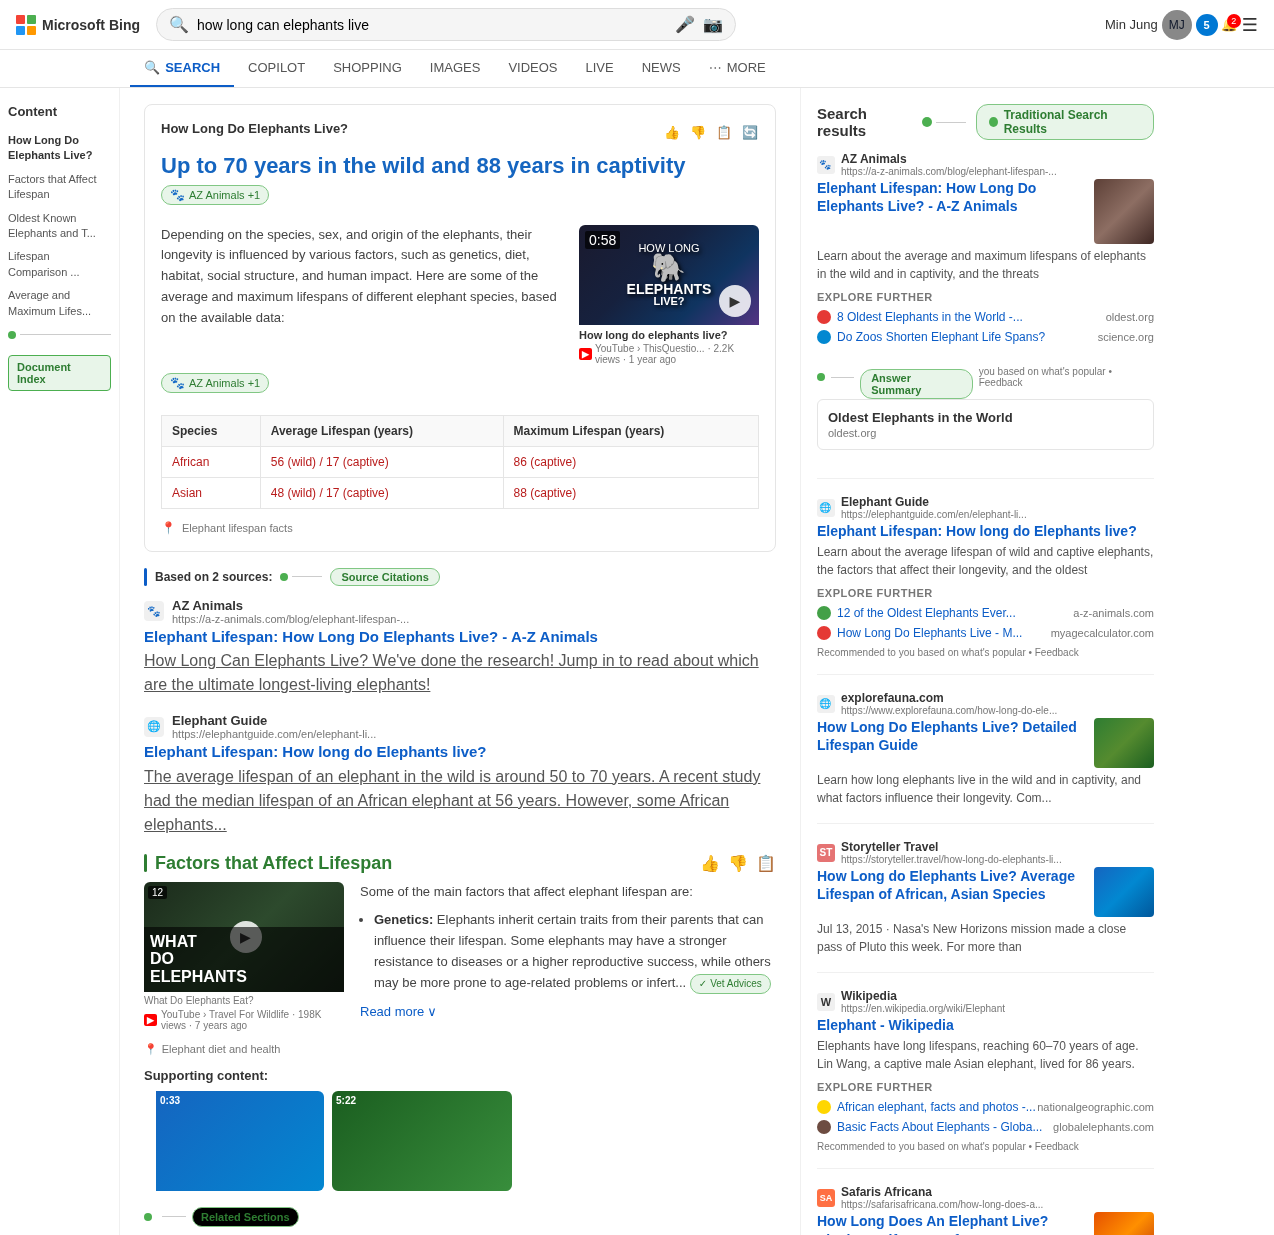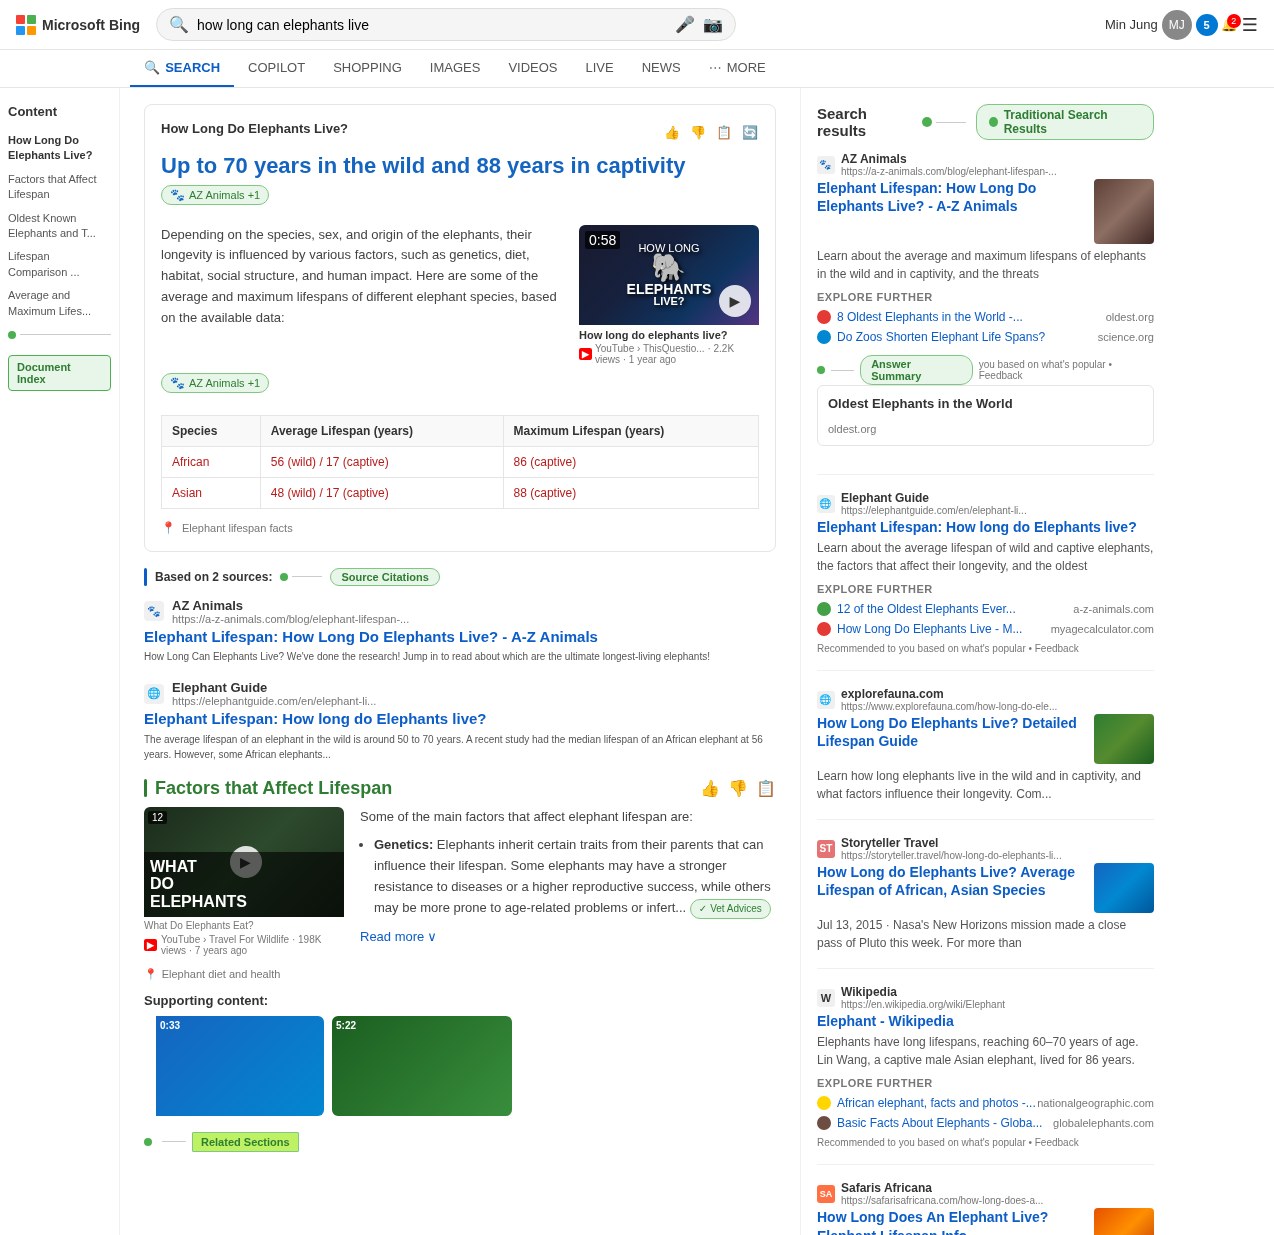--- a/index.html
+++ b/index.html
@@ -16,21 +16,21 @@
     #search-bar {
       display: flex; align-items: center; flex: 1; max-width: 580px;
       border: 1px solid #ddd; border-radius: 20px; padding: 6px 12px; gap: 8px;
       background: #f5f5f5;
     }
     #search-bar input { border: none; background: transparent; flex: 1; font-size: 14px; outline: none; }
     .search-icon-inline { color: #555; font-size: 16px; }
     .mic-icon, .camera-icon { color: #555; cursor: pointer; font-size: 16px; }
     #header-right { display: flex; align-items: center; gap: 4px; margin-left: auto; }
     .user-name { font-size: 13px; }
-    .avatar { width: 30px; height: 30px; border-radius: 50%; background: #888; overflow: hidden; display: flex; align-items: center; justify-content: center; color: #ffffff; font-size: 12px; }
+    .avatar { width: 30px; height: 30px; border-radius: 50%; background: #888; overflow: hidden; display: flex; align-items: center; justify-content: center; color: #0f172a; font-size: 12px; }
     .reward-badge { background: #0078d4; color: #fff; border-radius: 50%; width: 22px; height: 22px; display: flex; align-items: center; justify-content: center; font-size: 11px; font-weight: 700; }
     .notif-badge { position: relative; }
     .notif-dot { position: absolute; top: -3px; right: -3px; background: red; color: #fff; border-radius: 50%; width: 14px; height: 14px; font-size: 9px; display: flex; align-items: center; justify-content: center; }
     .hamburger { font-size: 18px; cursor: pointer; }
 
     
     #nav-tabs {
       display: flex; align-items: center; padding: 0 130px; border-bottom: 1px solid #e5e5e5;
       gap: 0; background: #fff;
     }
@@ -107,21 +107,21 @@
       padding: 2px 10px; font-size: 11px; color: #2e7d32; font-weight: 600;
     }
 
     
     .source-item { margin-bottom: 16px; }
     .source-item-header { display: flex; align-items: center; gap: 8px; margin-bottom: 2px; }
     .site-icon { width: 20px; height: 20px; border-radius: 4px; display: flex; align-items: center; justify-content: center; font-size: 11px; background: #f0f0f0; }
     .site-name { font-size: 13px; color: #333; font-weight: 600; }
     .site-url { font-size: 11px; color: #777; }
     .source-title { font-size: 15px; color: #0c5dc7; font-weight: 600; cursor: pointer; line-height: 1.3; }
-    .source-desc { font-size: 10px; color: #555; line-height: 1.5; margin-top: 3px; }
+    .source-desc { font-size: 16px; color: #555; line-height: 1.5; margin-top: 3px; text-decoration: underline; }
     .section-actions { margin-left: auto; display: flex; gap: 8px; color: #777; font-size: 16px; }
 
     
     .factor-row { display: flex; gap: 16px; align-items: flex-start; margin-bottom: 12px; }
     .factor-video { width: 200px; min-width: 200px; border-radius: 6px; overflow: hidden; }
     .factor-video-img {
       width: 203px; height: 110px;
       background: linear-gradient(135deg, #1b2a1b 0%, #2d4a2d 50%, #1b2a1b 100%);
       display: flex; align-items: center; justify-content: center; position: relative;
     }
@@ -140,21 +140,21 @@
     }
     .read-more { color: #0c5dc7; cursor: pointer; font-size: 13px; display: flex; align-items: center; gap: 3px; }
     .supporting-title { font-size: 13px; font-weight: 700; color: #333; margin: 12px 0 8px; }
     .thumb-row { display: flex; gap: 8px; }
     .mini-thumb { width: 180px; height: 100px; border-radius: 6px; position: relative; overflow: hidden; }
     .mini-thumb-bg1 { background: linear-gradient(135deg, #1565c0 0%, #0288d1 100%); width: 100%; height: 100%; margin-left: 12px; }
     .mini-thumb-bg2 { background: linear-gradient(135deg, #1b5e20 0%, #388e3c 100%); width: 100%; height: 100%; }
 
     
     .related-badge {
-      background: #bef264; border: 1px solid #81c784; border-radius: 1px;
+      background: #000000; border: 1px solid #81c784; border-radius: 10px;
       padding: 3px 8px; font-size: 11px; color: #2e7d32; font-weight: 600;
       display: inline-block;
     }
     .related-dot { width: 8px; height: 8px; background: #4caf50; border-radius: 50%; display: inline-block; margin-right: 4px; }
 
     
     #right-sidebar { width: 370px; min-width: 340px; padding: 16px; border-left: 1px solid #f0f0f0; }
     .sr-header { display: flex; align-items: center; gap: 10px; margin-bottom: 12px; }
     .sr-title { font-size: 15px; font-weight: 700; color: #333; }
     .tsr-badge {
@@ -178,26 +178,26 @@
     .r-img-elephant3 { background: linear-gradient(135deg, #1565c0 0%, #0288d1 50%, #01579b 100%); width: 100%; height: 100%; }
     .r-desc { font-size: 12px; color: #555; line-height: 1.5; margin-top: 3px; }
     .explore-header { font-size: 11px; color: #777; text-transform: uppercase; letter-spacing: 0.5px; margin: 8px 0 4px; font-weight: 600; }
     .explore-item { display: flex; align-items: center; justify-content: space-between; padding: 3px 0; }
     .explore-link { display: flex; align-items: center; gap: 6px; font-size: 12px; color: #0c5dc7; cursor: pointer; flex: 1; }
     .explore-domain { font-size: 11px; color: #777; }
     .explore-icon { width: 14px; height: 14px; border-radius: 50%; flex-shrink: 0; }
     .recommended-text { font-size: 10px; color: #777; margin-top: 4px; }
     .answer-summary-badge {
       background: #e8f5e9; border: 1px solid #81c784; border-radius: 12px;
-      padding: 2px 10px; font-size: 11px; color: #2e7d32; font-weight: 600;
+      padding: 2px 10px; font-size: 11px; color: #2e7d32; font-weight: 600; margin-top: 14px;
     }
 
     
     .oldest-card { background: #fff; border: 1px solid #e5e5e5; border-radius: 6px; padding: 10px; margin: -4px 0 12px; }
-    .oldest-card-title { font-size: 13px; font-weight: 700; color: #333; margin-bottom: 12px; }
+    .oldest-card-title { font-size: 13px; font-weight: 700; color: #333; margin-bottom: 2px; }
     .oldest-card-sub { font-size: 11px; color: #777; }
     .r-img-safari { background: linear-gradient(135deg, #e65100 0%, #ff8f00 50%, #bf360c 100%); width: 100%; height: 100%; }
 
     
     .r-img-large { width: 60px; height: 65px; border-radius: 4px; background: #ddd; overflow: hidden; flex-shrink: 0; }
 
     .factor-video-meta { font-size: 10px; color: #777; padding: 3px 0; }
     .factor-video-src { display: flex; align-items: center; gap: 4px; font-size: 10px; color: #777; }
     .location-small { font-size: 11px; color: #777; display: flex; align-items: center; gap: 4px; margin-top: 4px; }
   </style>

